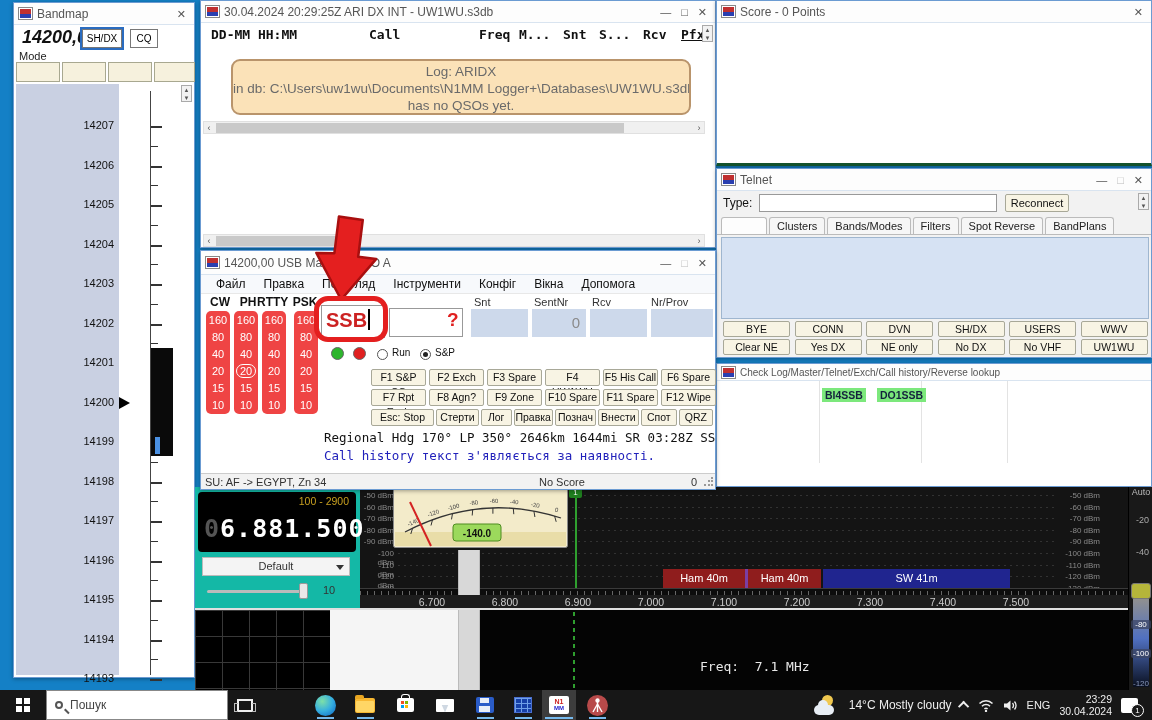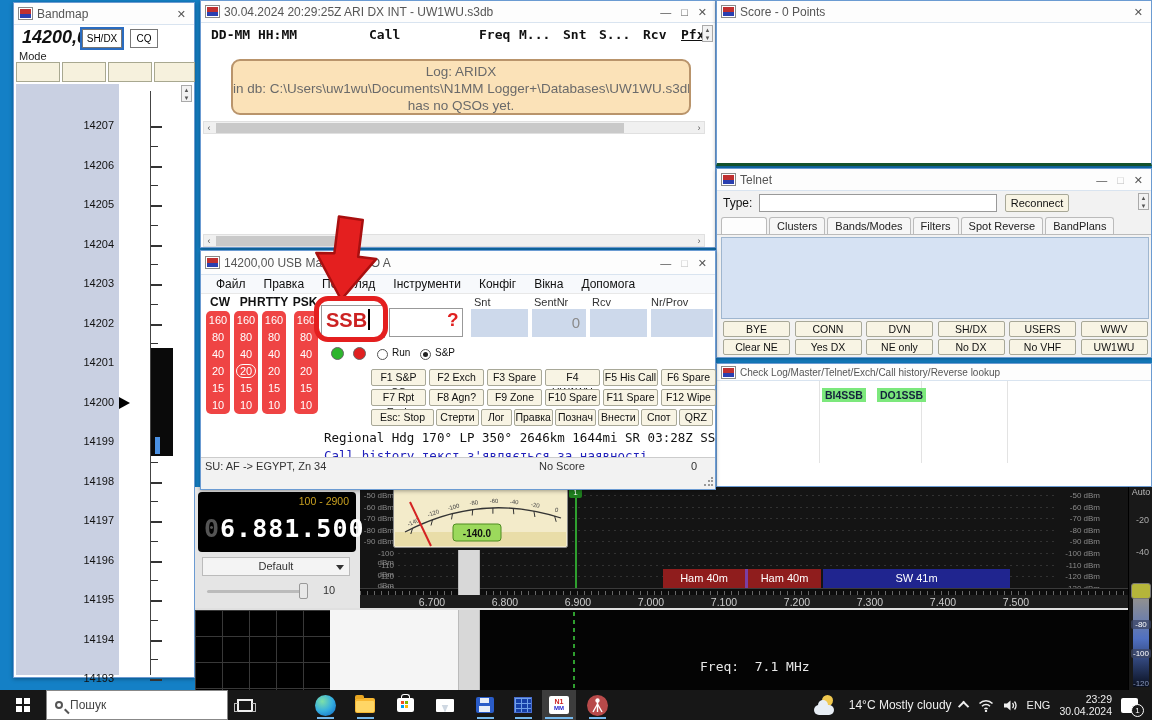--- a/index.html
+++ b/index.html
@@ -91,32 +91,32 @@
   #e-sentnr-val { position:absolute; right:6px; top:5px; font-size:15px; color:#8a8a8a; }
   .led { position:absolute; top:96px; width:13px; height:13px; border-radius:50%; border:1px solid #666; }
   .radio { position:absolute; top:98px; width:11px; height:11px; border-radius:50%; border:1px solid #555; background:#fff; }
   .radio.sel::after { content:""; position:absolute; left:2px; top:2px; width:5px; height:5px; border-radius:50%; background:#222; }
   .radio-lbl { position:absolute; top:96px; font-size:10px; color:#111; }
   .fkey { position:absolute; width:55px; height:17px; font-size:10.5px; line-height:15px; }
   #e-actions { position:absolute; left:170px; top:158px; width:342px; height:17px; display:flex; gap:2px; }
   #e-actions div { height:17px; font-size:10.5px; line-height:15px; }
   #e-info { position:absolute; left:123px; top:179px; font-family:"DejaVu Sans Mono",monospace; font-size:12.5px; color:#111; white-space:pre; }
   #e-callhist { position:absolute; left:123px; top:197px; font-family:"DejaVu Sans Mono",monospace; font-size:12.5px; color:#2121bb; white-space:pre; }
-  #e-status { position:absolute; left:0; bottom:0; right:0; height:32px; background:#f2f2f2; border-top:1px solid #ccc; font-size:11px; color:#333; }
+  #e-status { position:absolute; left:0; bottom:0; right:0; height:16px; background:#f2f2f2; border-top:1px solid #ccc; font-size:11px; color:#333; }
   #e-status .grip { position:absolute; right:2px; bottom:2px; width:10px; height:10px; background:
      radial-gradient(circle at 2px 8px,#999 1px,transparent 1.4px),
      radial-gradient(circle at 6px 8px,#999 1px,transparent 1.4px),
      radial-gradient(circle at 6px 4px,#999 1px,transparent 1.4px),
      radial-gradient(circle at 9px 8px,#999 1px,transparent 1.4px),
      radial-gradient(circle at 9px 4px,#999 1px,transparent 1.4px),
      radial-gradient(circle at 9px 1px,#999 1px,transparent 1.4px); }
 
   
   #sdrwin { position:absolute; left:195px; top:487px; width:957px; height:203px; background:#141414; z-index:2; }
-  #sdr-panel { position:absolute; left:0; top:0; width:165px; height:123px; background:#e5e5e5; }
+  #sdr-panel { position:absolute; left:0; top:0; width:165px; height:123px; background:#14b8a6; }
   #sdr-display { position:absolute; left:3px; top:5px; width:158px; height:60px; background:#000; border-radius:4px; }
   #sdr-range { position:absolute; right:7px; top:3px; font-size:10.5px; color:#c8a020; }
   #sdr-digits { position:absolute; left:6px; top:22px; font-family:"DejaVu Sans Mono",monospace; font-size:25px; font-weight:bold; color:#fff; letter-spacing:1px; }
   #sdr-digits .dim { color:#555; }
   #sdr-preset { position:absolute; left:7px; top:70px; width:148px; height:19px; background:#f4f4f4; border:1px solid #bbb; font-size:11px; text-align:center; line-height:17px; color:#333; }
   #sdr-preset .dd { position:absolute; right:5px; top:7px; width:0; height:0; border-left:4px solid transparent; border-right:4px solid transparent; border-top:5px solid #333; }
   #sdr-slider-track { position:absolute; left:12px; top:103px; width:100px; height:3px; background:#bbb; border-radius:2px; }
   #sdr-slider-handle { position:absolute; left:104px; top:96px; width:9px; height:16px; background:#e8e8e8; border:1px solid #999; border-radius:2px; }
   #sdr-slider-val { position:absolute; left:128px; top:97px; font-size:11px; color:#333; }
   #spec { position:absolute; left:165px; top:0; width:768px; height:123px; }

